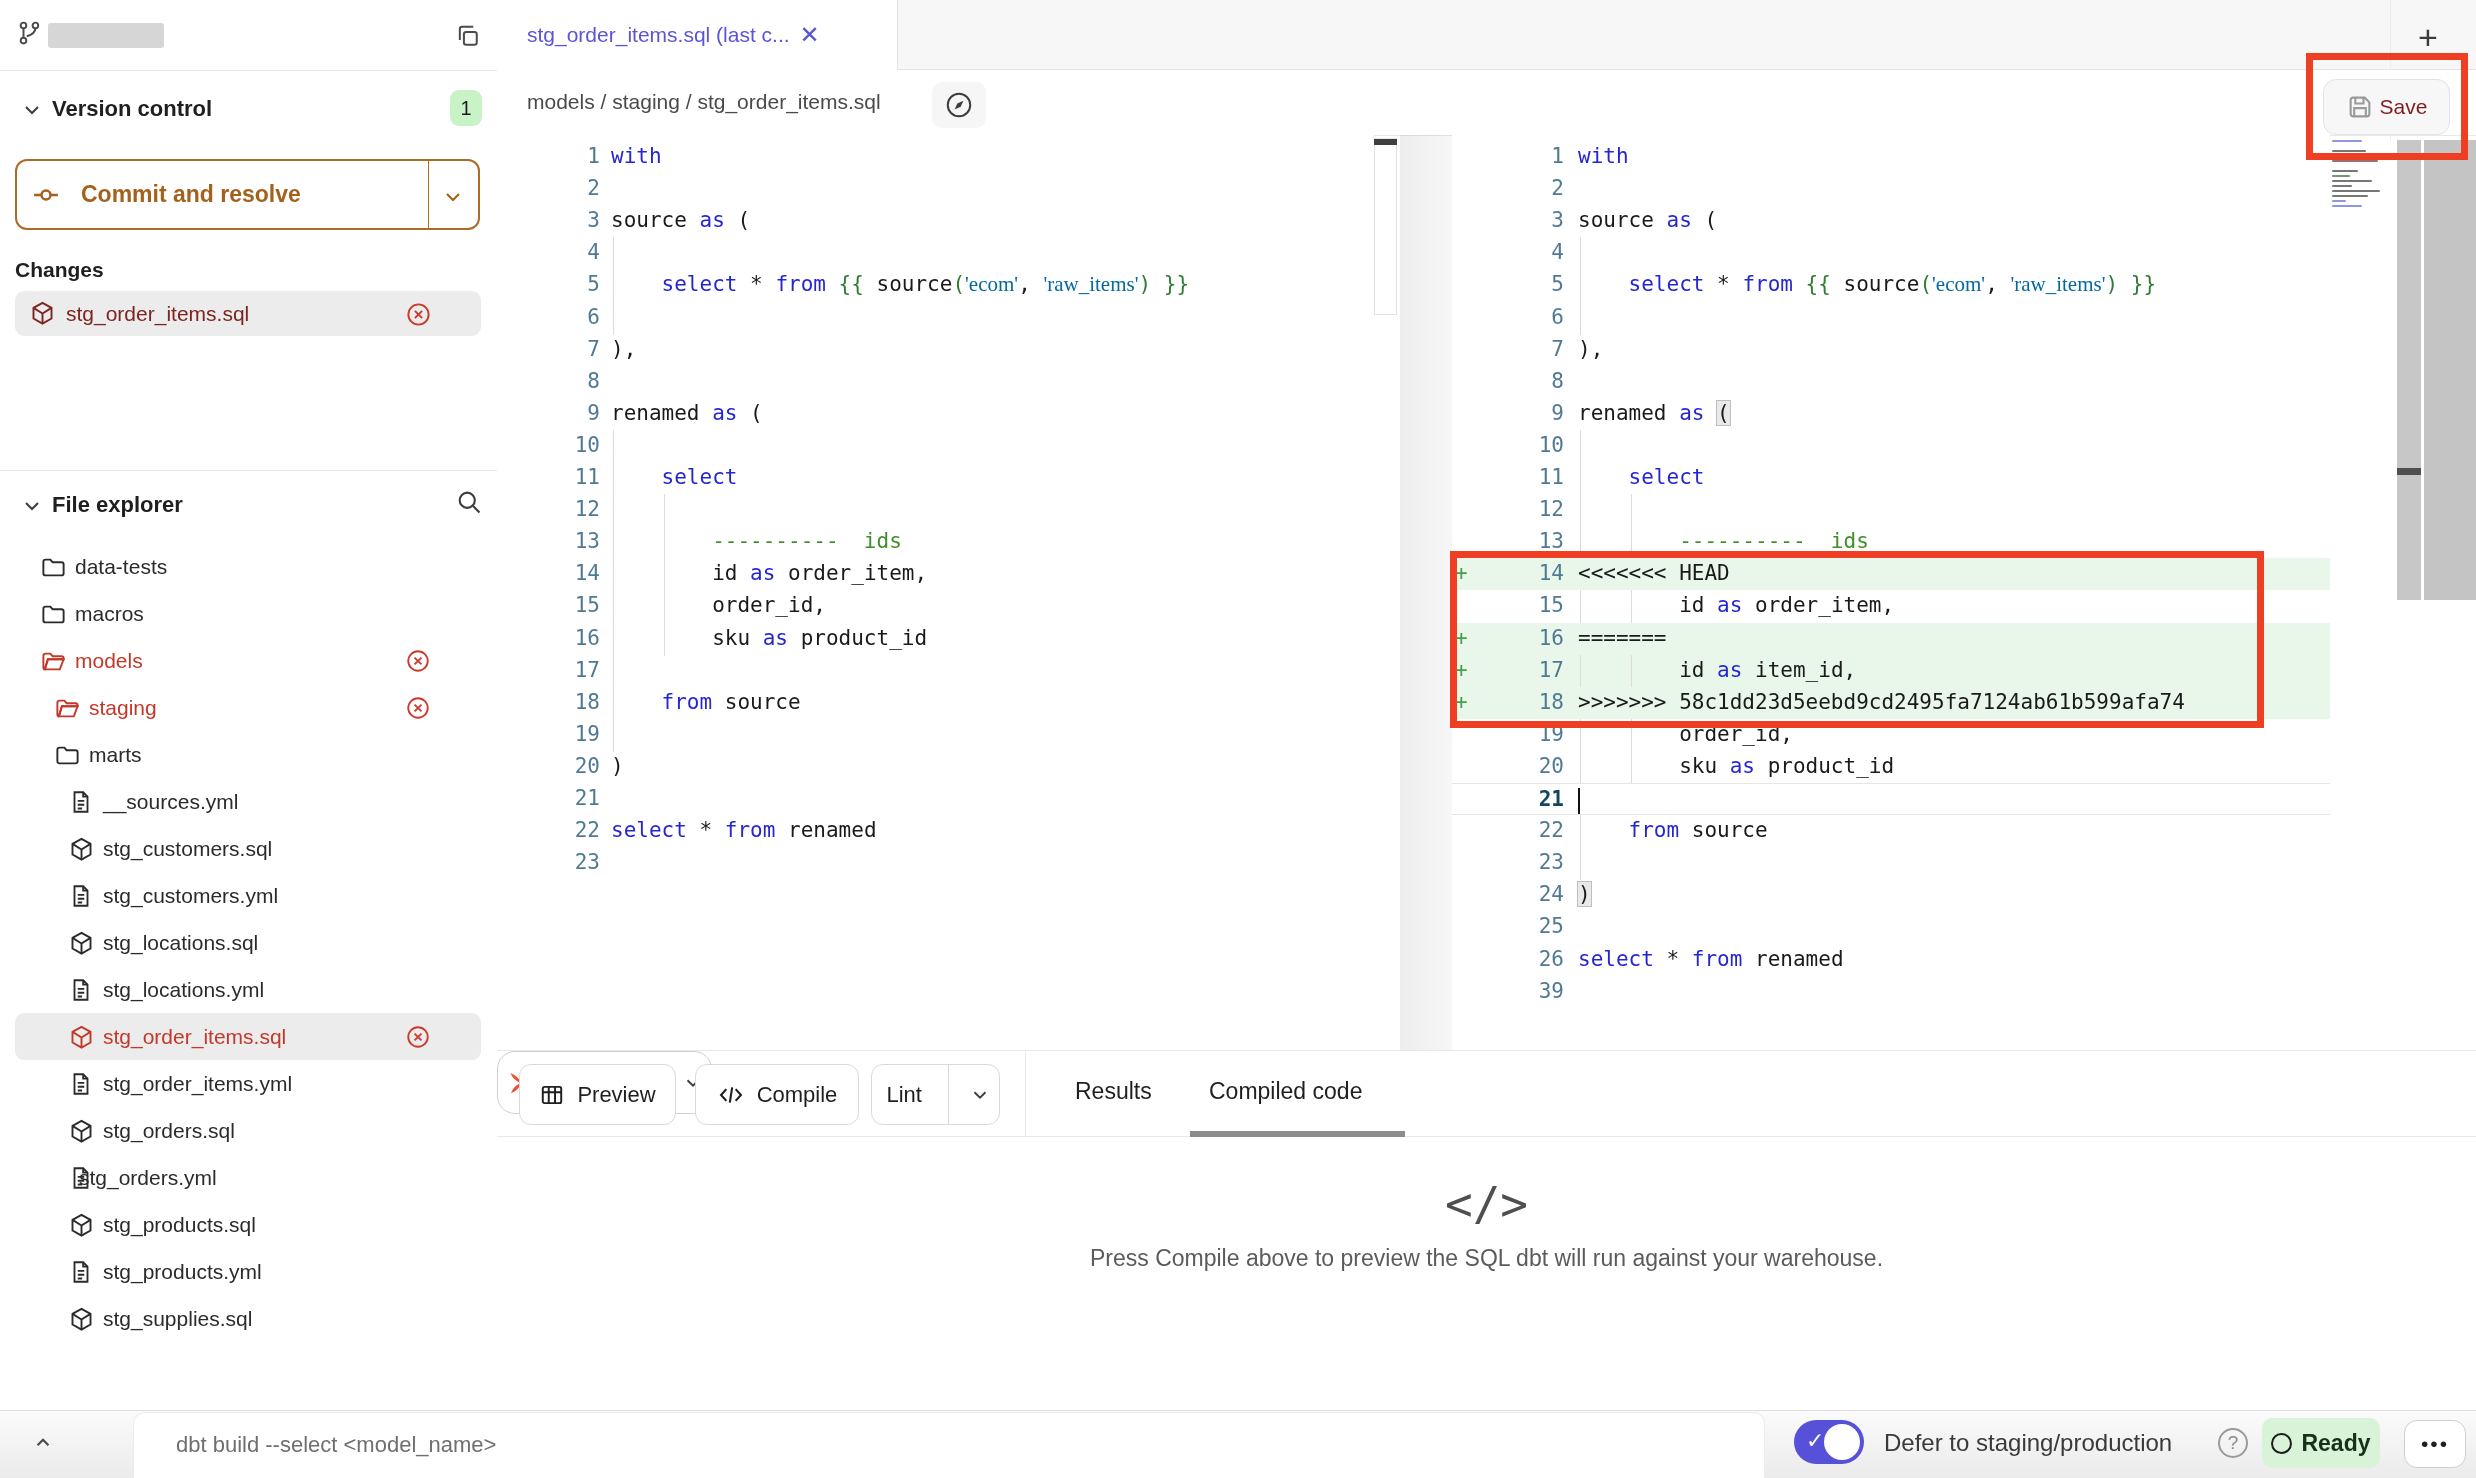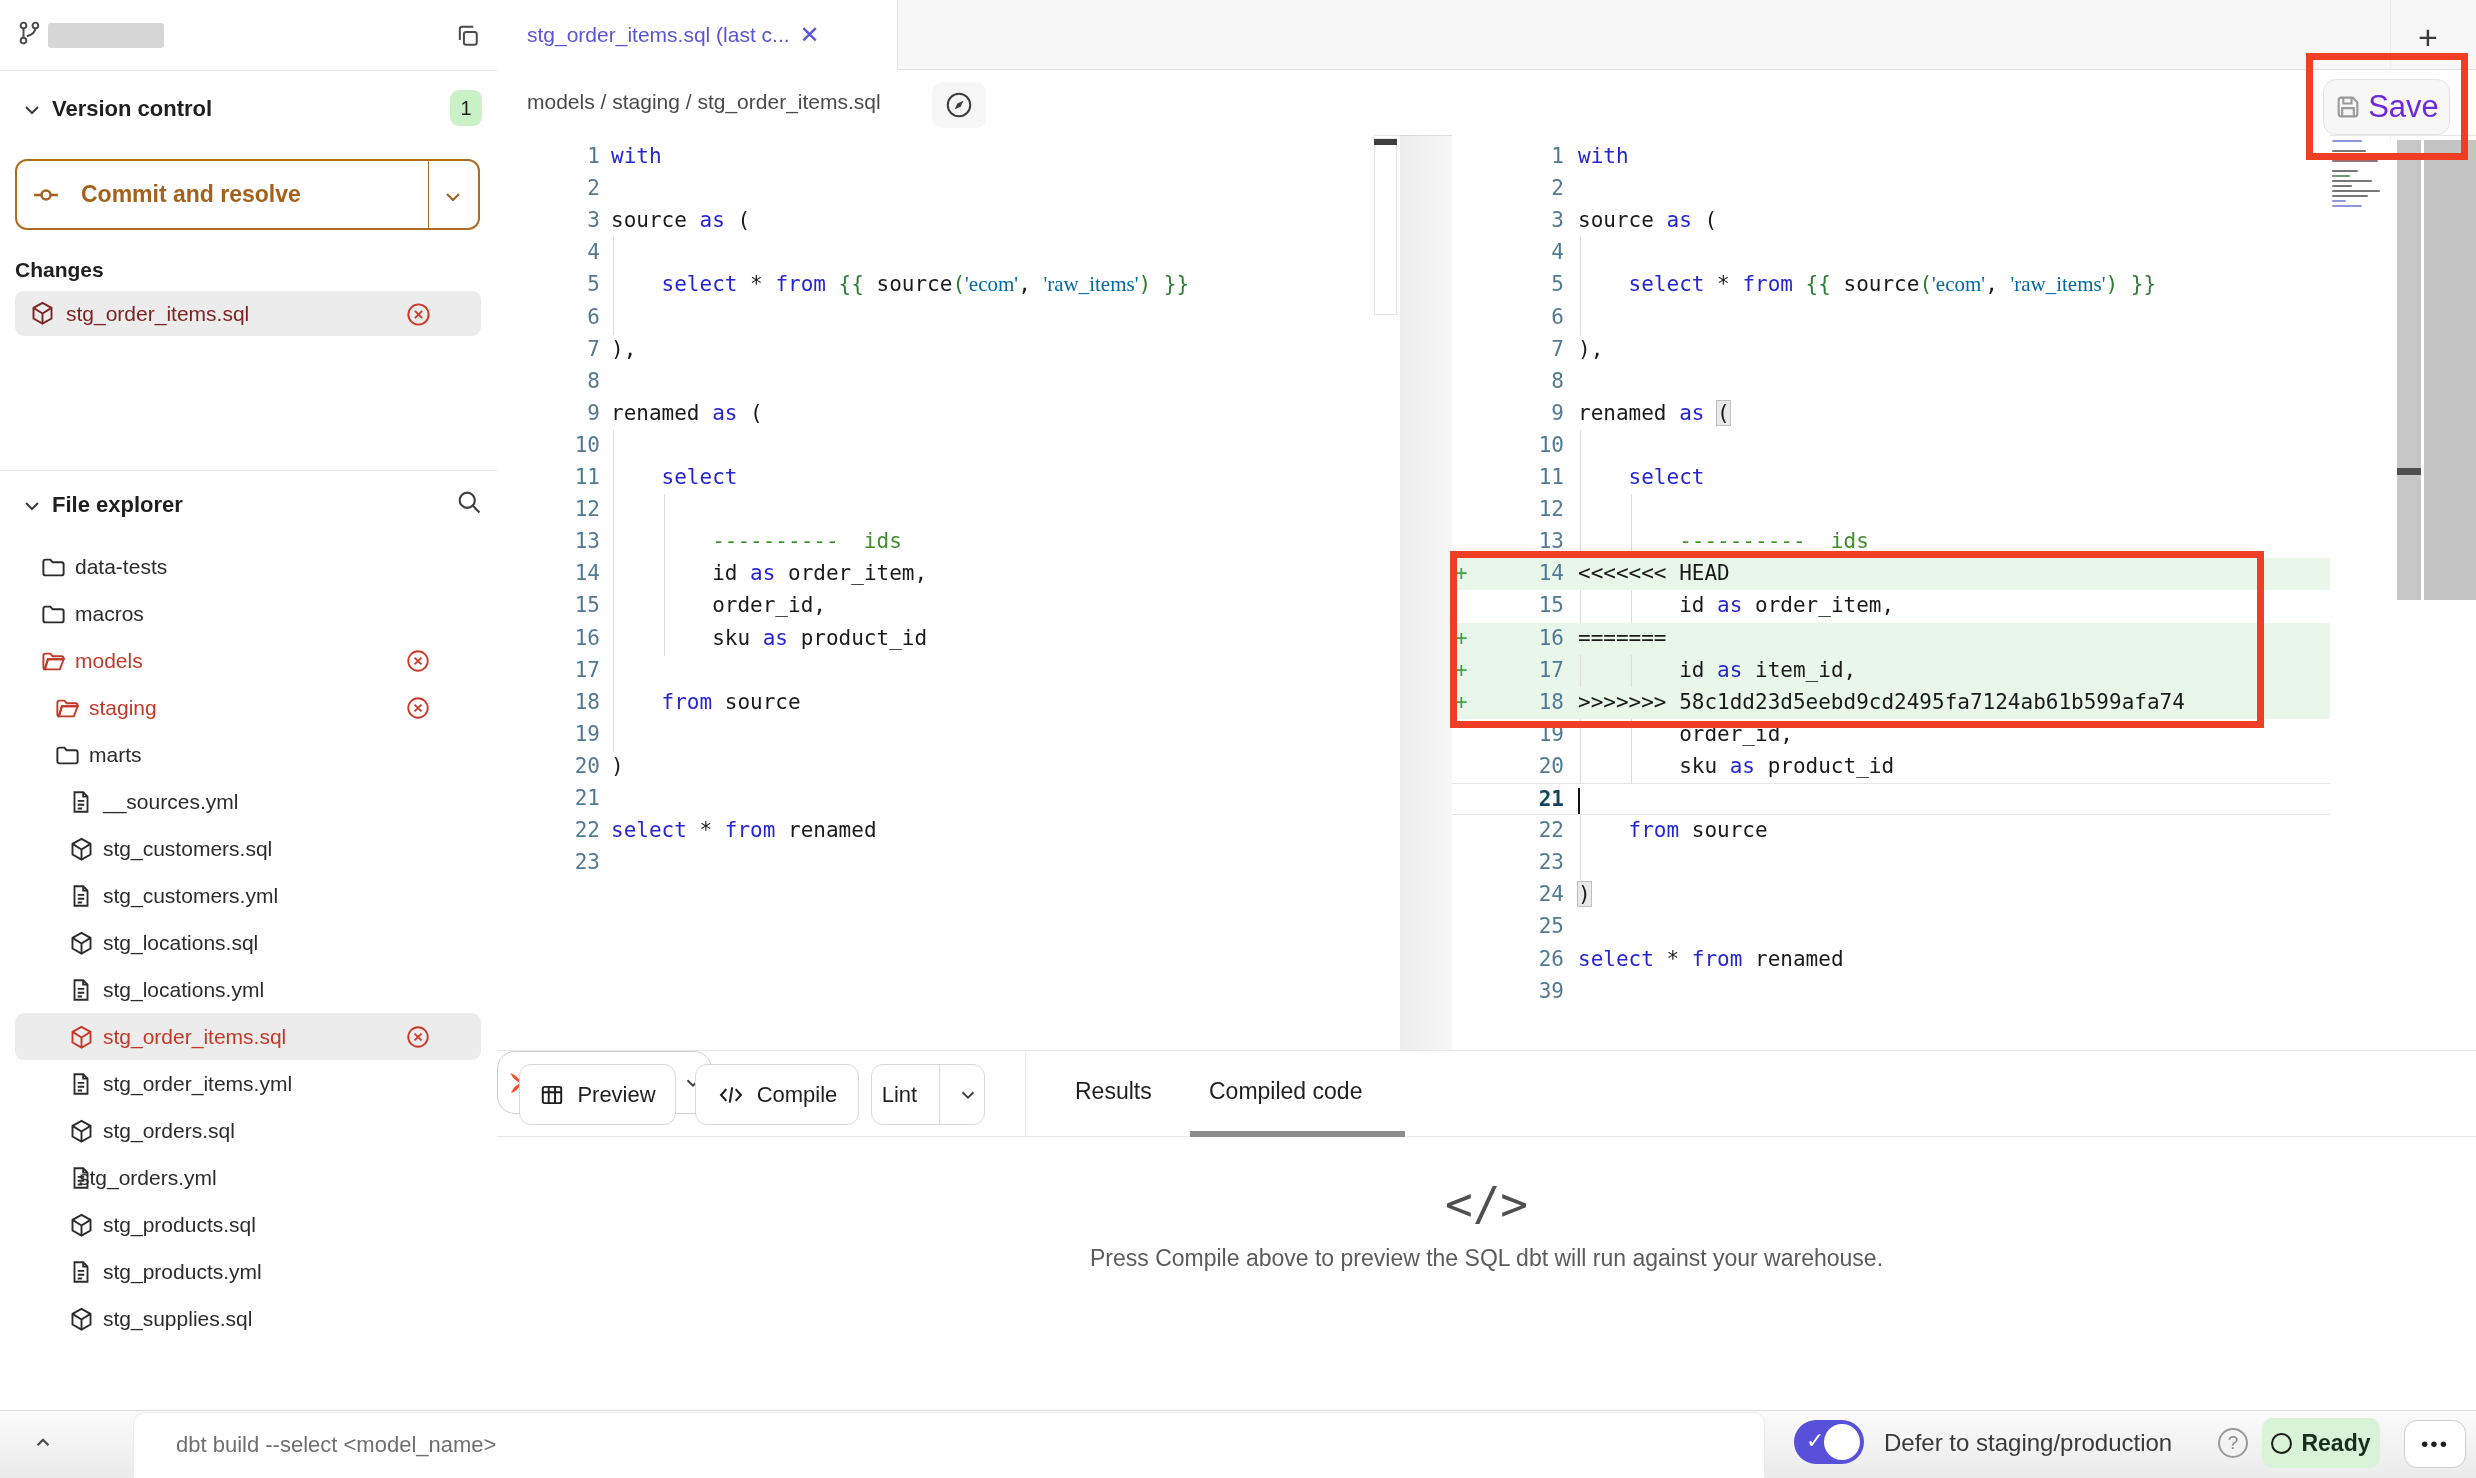--- a/index.html
+++ b/index.html
@@ -61,21 +61,21 @@
   #topbar-vline{left:2390px;top:0;width:1px;height:140px;background:#ececec;}
 
   #headerrow{left:497px;top:70px;width:1979px;height:65px;background:#fff;}
   #breadcrumb{left:527px;top:90px;font-size:21px;color:#4a4a4a;}
   #lineage-btn{left:932px;top:82px;width:54px;height:46px;background:#f6f6f6;border-radius:10px;
                display:flex;align-items:center;justify-content:center;cursor:pointer;}
   #editor-top-div{left:497px;top:135px;width:1979px;}
 
   #save-btn{left:2323px;top:79px;width:127px;height:56px;background:#f7f7f7;border:1px solid #e3e3e3;
             border-radius:13px;display:flex;align-items:center;justify-content:center;gap:6px;
-            font-size:31px;color:#6d28d9;}
+            font-size:21px;color:#7f1d1d;}
 
   
   .pane{top:135px;height:915px;background:#fff;overflow:hidden;}
   #pane-left{left:497px;width:877px;}
   #pane-right{left:1452px;width:878px;}
   #pane-shadow{left:1400px;top:135px;width:95px;height:915px;
                background:linear-gradient(to right, rgba(0,0,0,0.07), rgba(0,0,0,0));pointer-events:none;}
   .cline{position:absolute;left:0;width:100%;height:33px;font-family:"DejaVu Sans Mono", monospace;font-size:21px;}
   .cline.added{background:#e9f7eb;}
   .cline.current{border-top:1px solid #e6e6e6;border-bottom:1px solid #e6e6e6;}
@@ -102,21 +102,21 @@
   #rscroll2{left:2424px;top:140px;width:52px;height:460px;background:#c4c4c4;}
 
   
   #btoolbar{left:497px;top:1050px;width:1979px;height:87px;background:#fff;
             border-top:1px solid #e8e8e8;border-bottom:1px solid #e8e8e8;}
   .tool-btn{position:absolute;top:13px;height:61px;background:#fff;border:1px solid #d9d9d9;border-radius:12px;
             display:flex;align-items:center;justify-content:center;gap:12px;font-size:22px;font-weight:500;
             color:#1f1f1f;cursor:pointer;}
   #btn-preview{left:22px;width:157px;}
   #btn-compile{left:198px;width:164px;}
-  #btn-lint{left:374px;width:114px;padding:0;}
+  #btn-lint{left:374px;width:129px;padding:0;}
   #lint-main{width:80px;text-align:center;}
   #lint-div{width:1px;height:59px;background:#d9d9d9;}
   #lint-chev{width:47px;display:flex;align-items:center;justify-content:center;}
   #btool-vline{left:528px;top:0;width:1px;height:86px;background:#e8e8e8;}
   .result-tab{position:absolute;top:27px;font-size:23px;color:#1f1f1f;cursor:pointer;}
   #tab-results{left:578px;}
   #tab-compiled{left:712px;font-weight:500;}
   #compiled-underline{left:693px;top:80px;width:215px;height:6px;background:#8c8c8c;}
   #copilot-btn{left:1746px;top:12px;width:215px;height:63px;border:1px solid #cfcfcf;border-radius:18px;
                background:#fff;display:flex;align-items:center;justify-content:center;gap:12px;

